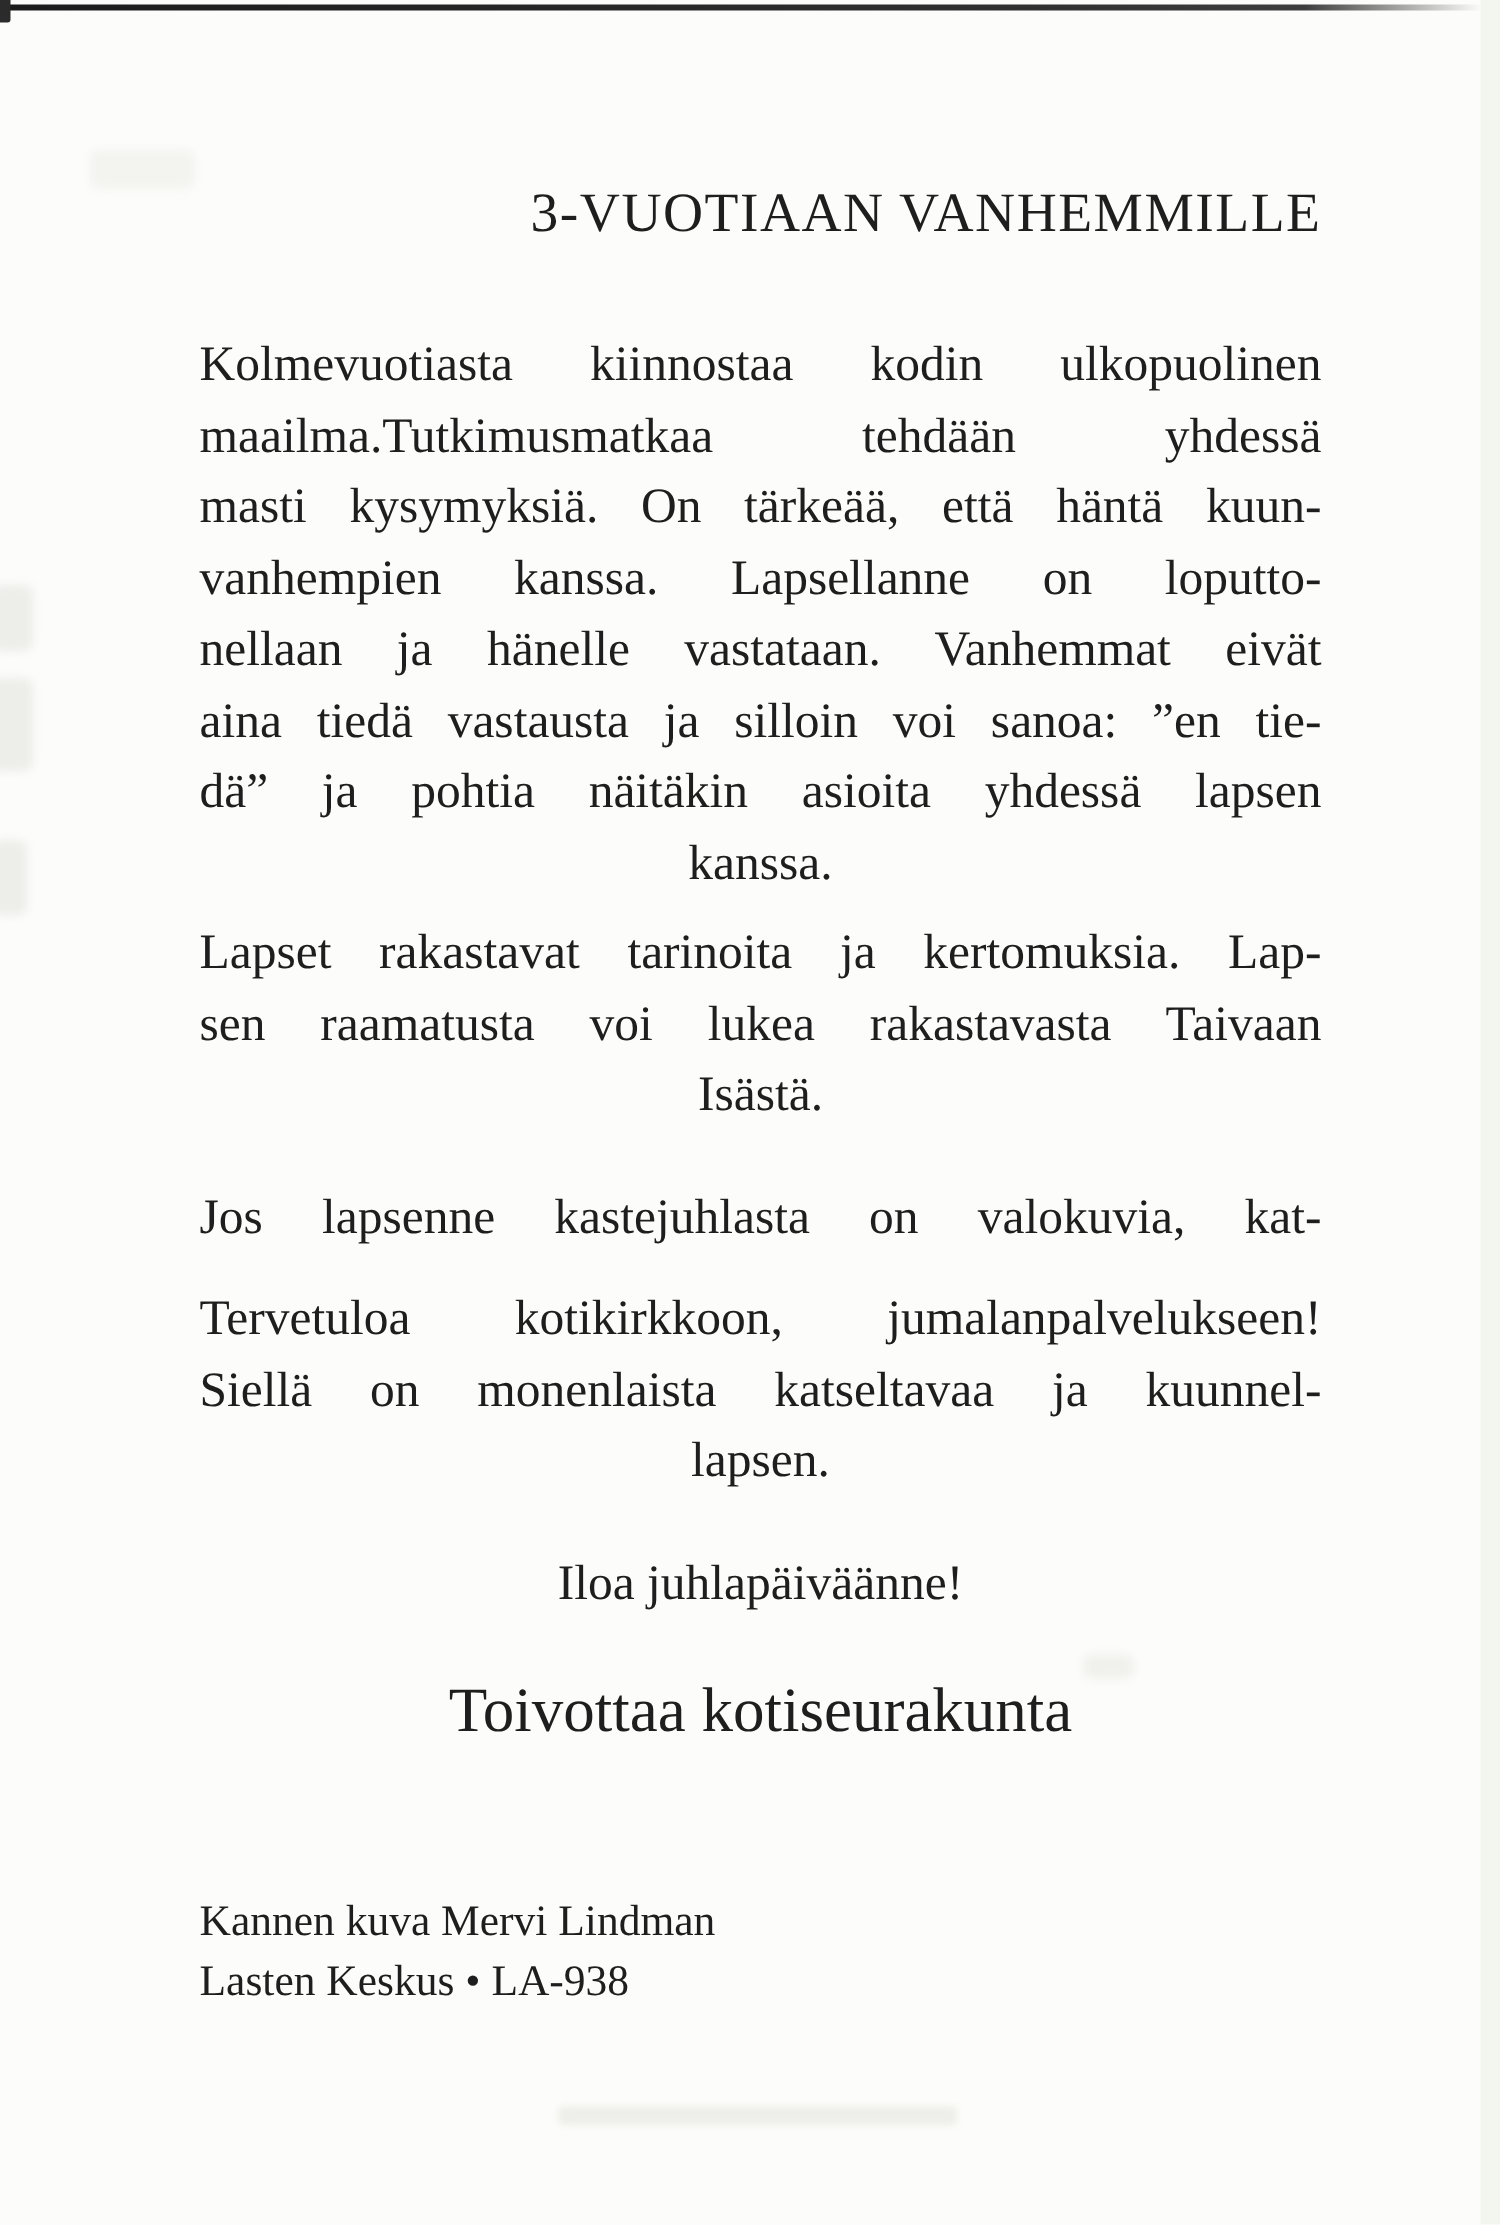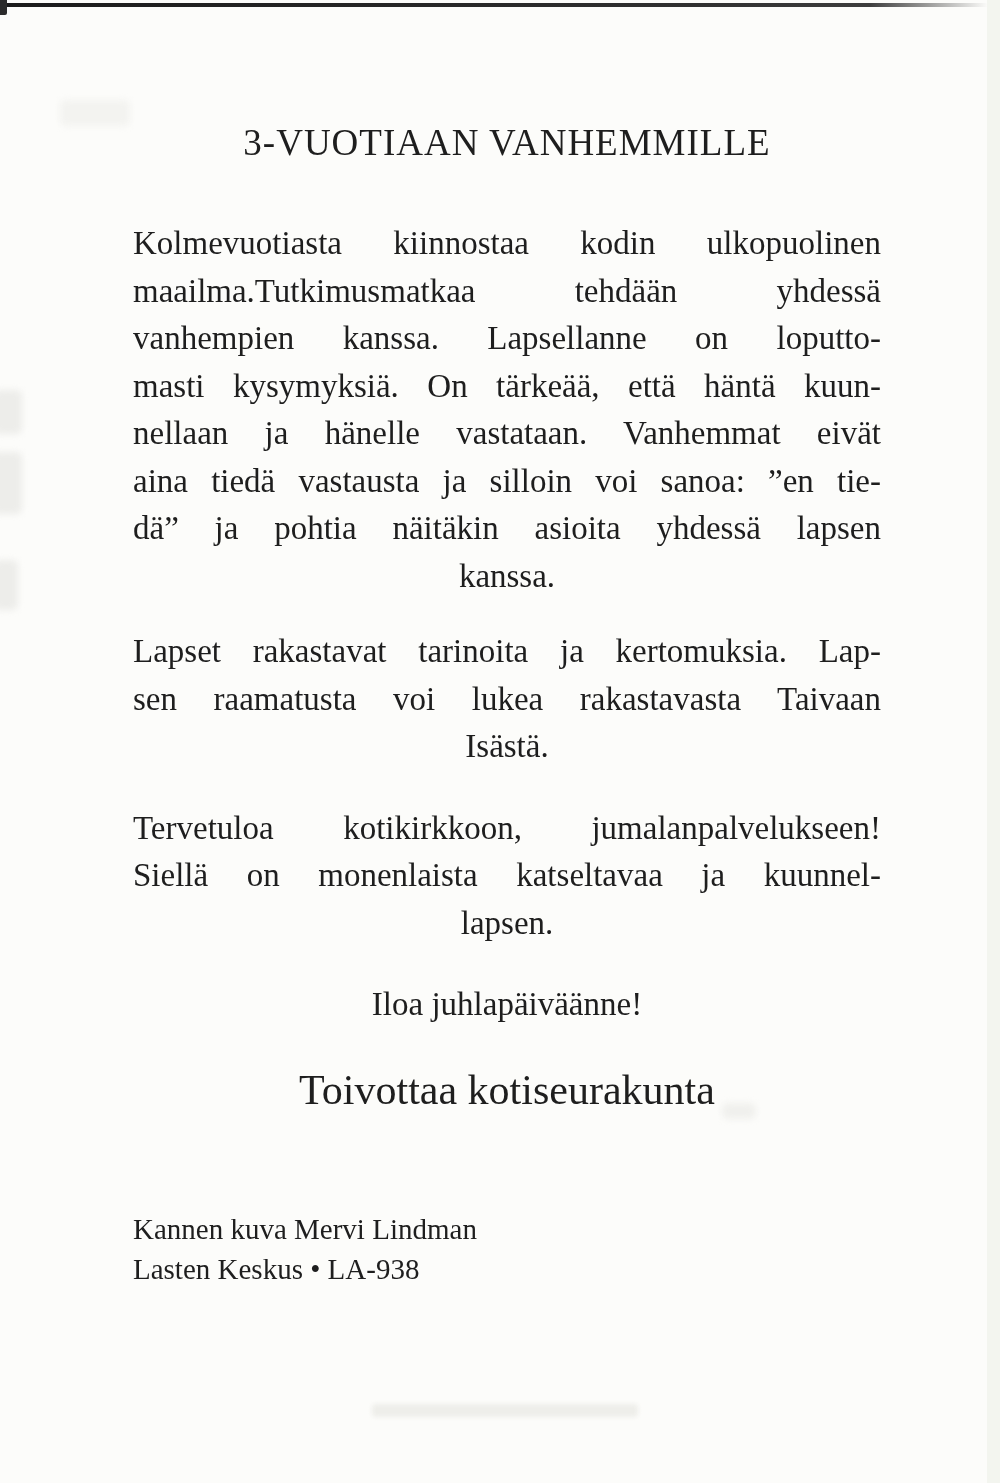--- a/index.html
+++ b/index.html
@@ -36,30 +36,30 @@
   .ghost-text {
     position: absolute; left: 372px; top: 1404px; width: 266px; height: 13px;
     background: #eeeeea; filter: blur(2px); border-radius: 4px;
   }
 
   
   .content { position: absolute; left: 133px; top: 0; width: 748px; }
 
   .doc-title {
     margin-top: 121px;
-    text-align: center;
+    text-align: right;
     font-size: 37px;
     line-height: 44px;
     letter-spacing: 1px;
     white-space: nowrap;
   }
 
   .para { margin: 0; font-size: 33px; line-height: 47.5px; }
   .para-1 { margin-top: 55px; }
-  .para-2 { margin-top: 28px; }
+  .para-2 { margin-top: 12px; }
   .para-3 { margin-top: 34px; }
   .para-4 { margin-top: 20px; }
   .para-5 { margin-top: 34px; }
 
   .jl { text-align: justify; text-align-last: justify; }
   .ll { text-align: center; }
 
   .signoff {
     margin-top: 38px;
     text-align: center;
@@ -87,35 +87,36 @@
 <div class="smudge smudge-e"></div>
 <div class="ghost-text"></div>
 
 <div class="content">
 
   <div class="doc-title">3-VUOTIAAN VANHEMMILLE</div>
 
   <p class="para para-1">
     <span style="display:block" class="jl">Kolmevuotiasta kiinnostaa kodin ulkopuolinen</span>
     <span style="display:block" class="jl">maailma.Tutkimusmatkaa tehdään yhdessä</span>
+    <span style="display:block" class="jl">masti kysymyksiä. On tärkeää, että häntä kuun-</span>
     <span style="display:block" class="jl">vanhempien kanssa. Lapsellanne on loputto-</span>
-    <span style="display:block" class="jl">masti kysymyksiä. On tärkeää, että häntä kuun-</span>
     <span style="display:block" class="jl">nellaan ja hänelle vastataan. Vanhemmat eivät</span>
     <span style="display:block" class="jl">aina tiedä vastausta ja silloin voi sanoa: ”en tie-</span>
     <span style="display:block" class="jl">dä” ja pohtia näitäkin asioita yhdessä lapsen</span>
     <span style="display:block" class="ll">kanssa.</span>
   </p>
 
   <p class="para para-2">
     <span style="display:block" class="jl">Lapset rakastavat tarinoita ja kertomuksia. Lap-</span>
     <span style="display:block" class="jl">sen raamatusta voi lukea rakastavasta Taivaan</span>
     <span style="display:block" class="ll">Isästä.</span>
   </p>
 
   <p class="para para-3">
+    <span style="display:block" class="jl">Jos lapsenne kastejuhlasta on valokuvia, kat-</span>
   </p>
 
   <p class="para para-4">
     <span style="display:block" class="jl">Tervetuloa kotikirkkoon, jumalanpalvelukseen!</span>
     <span style="display:block" class="jl">Siellä on monenlaista katseltavaa ja kuunnel-</span>
     <span style="display:block" class="ll">lapsen.</span>
   </p>
 
   <p class="para para-5">
     <span style="display:block" class="ll">Iloa juhlapäiväänne!</span>

